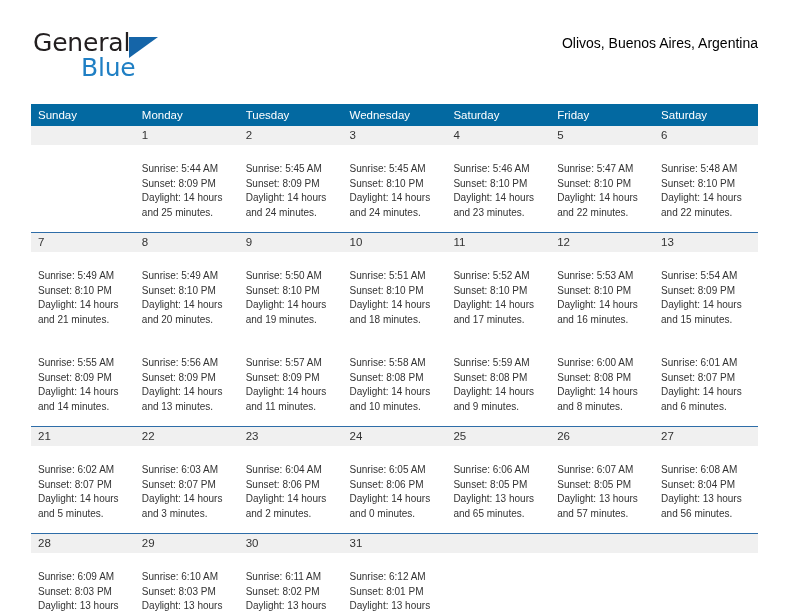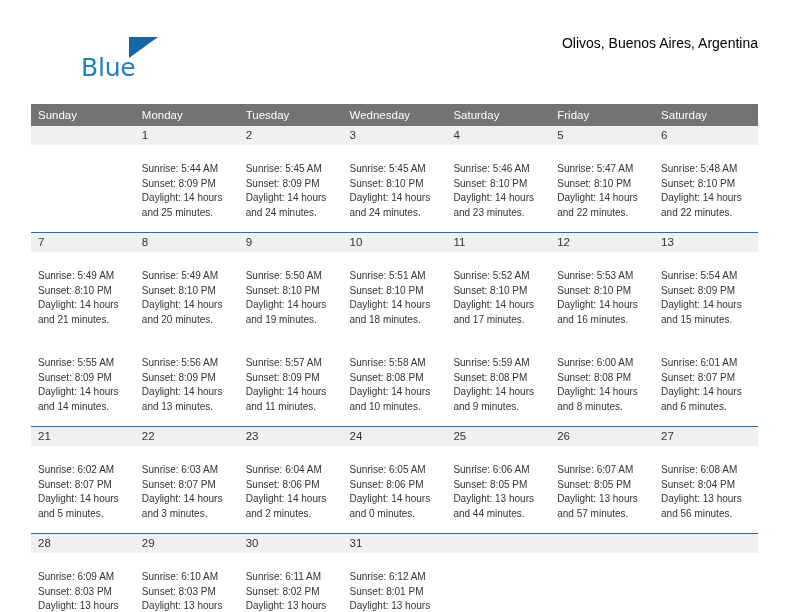--- a/index.html
+++ b/index.html
@@ -95,21 +95,21 @@
   .calendar {
     position: absolute;
     left: 31px;
     top: 104px;
     width: 727px;
     border-collapse: collapse;
     table-layout: fixed;
   }
 
   .calendar th {
-    background: #737373;
+    background: #0369a1;
     color: #ffffff;
     font-size: 11.5px;
     font-weight: 400;
     text-align: left;
     padding: 5px 0 5px 7px;
     height: 11px;
     border: none;
   }
 
   .calendar td {
@@ -148,20 +148,21 @@
   .info-row td.empty .line { visibility: hidden; }
 </style>
 </head>
 <body>
 
 <div class="page">
 
   <div class="header">
 
     <div class="brand">
+      <span class="brand-general">General</span>
       <span class="brand-triangle"></span>
       <span class="brand-blue">Blue</span>
     </div>
 
     <div class="title-block">
       <div class="cal-subtitle">Olivos, Buenos Aires, Argentina</div>
     </div>
 
   </div>
 
@@ -359,21 +360,21 @@
           <td>
             <div class="line">Sunrise: 6:05 AM</div>
             <div class="line">Sunset: 8:06 PM</div>
             <div class="line">Daylight: 14 hours</div>
             <div class="line">and 0 minutes.</div>
           </td>
           <td>
             <div class="line">Sunrise: 6:06 AM</div>
             <div class="line">Sunset: 8:05 PM</div>
             <div class="line">Daylight: 13 hours</div>
-            <div class="line">and 44 minutes.</div>
+            <div class="line">and 65 minutes.</div>
           </td>
           <td>
             <div class="line">Sunrise: 6:07 AM</div>
             <div class="line">Sunset: 8:05 PM</div>
             <div class="line">Daylight: 13 hours</div>
             <div class="line">and 57 minutes.</div>
           </td>
           <td>
             <div class="line">Sunrise: 6:08 AM</div>
             <div class="line">Sunset: 8:04 PM</div>

